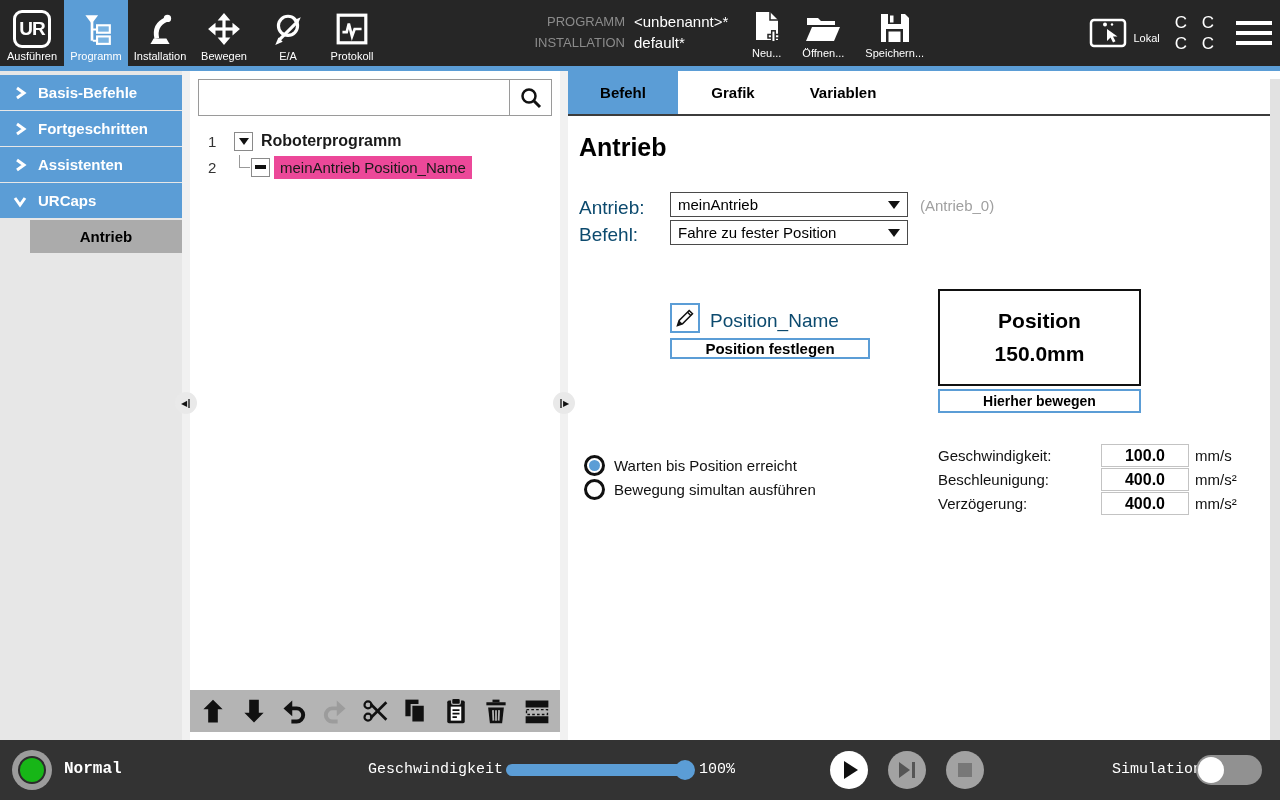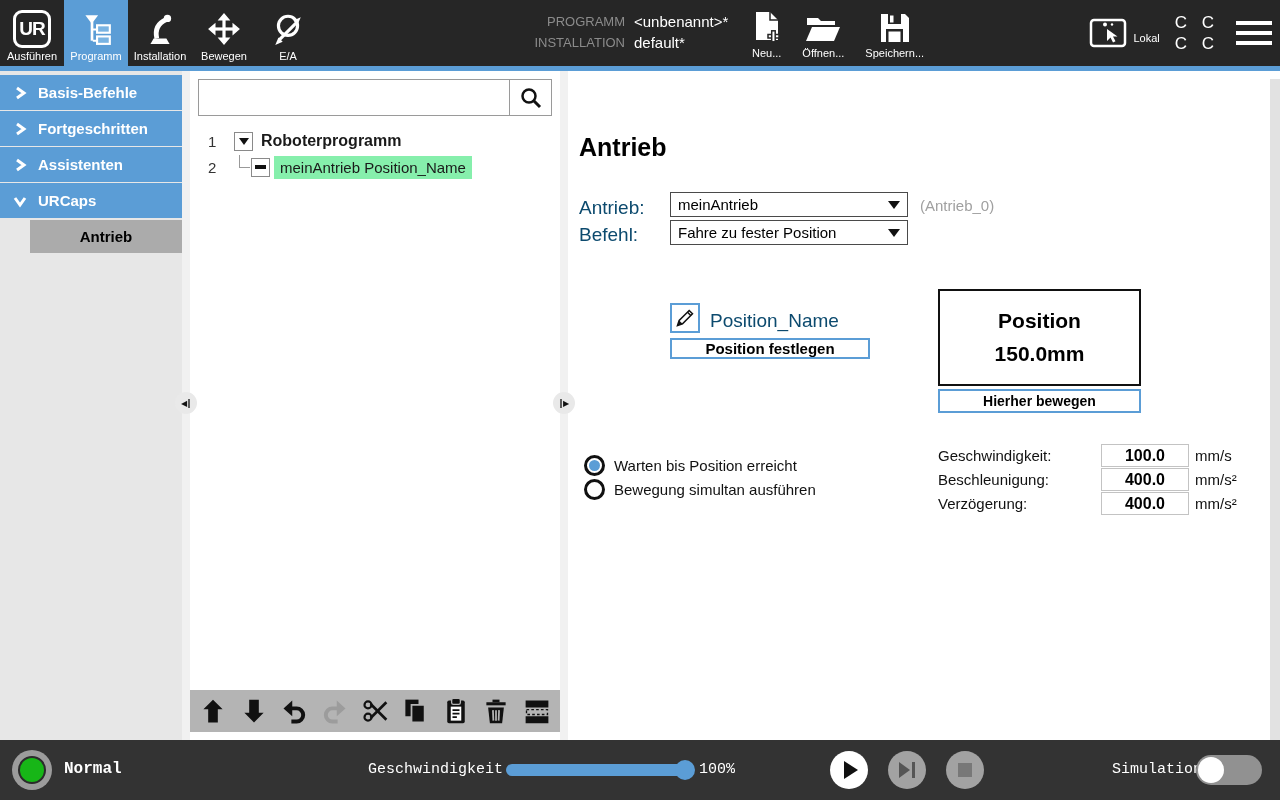--- a/index.html
+++ b/index.html
@@ -46,21 +46,21 @@
   .tree { margin-top:12px; padding-left:18px; font-size:15px; color:#1a1a1a; }
   .tree-row { display:flex; align-items:center; height:26px; cursor:pointer; }
   .ln { width:15px; color:#333; }
   .expander { width:19px; height:19px; border:1px solid #8a8a8a; background:#fff; display:flex; align-items:center; justify-content:center; margin-left:11px; cursor:pointer; }
   .caret-down { width:0; height:0; border-left:5px solid transparent; border-right:5px solid transparent; border-top:7px solid #111; }
   .elbow { width:11px; height:13px; border-left:1px solid #999; border-bottom:1px solid #999; margin-left:16px; margin-bottom:12px; }
   .node-icon { width:19px; height:19px; border:1px solid #8a8a8a; background:#fff; display:flex; align-items:center; justify-content:center; margin-left:1px; }
   .minus-bar { width:11px; height:4px; background:#111; }
   .row-label { margin-left:6px; }
   .row-label.bold { font-weight:bold; margin-left:8px; font-size:16px; }
-  .row-label.selected { background:#86efac; padding:3px 6px; margin-left:4px; }
+  .row-label.selected { background:#ec4899; padding:3px 6px; margin-left:4px; }
   .tree-toolbar { position:absolute; bottom:8px; left:0; right:0; height:42px; background:#b4b4b4; display:flex; align-items:center; justify-content:space-evenly; }
   .tt-btn { width:34px; height:34px; display:flex; align-items:center; justify-content:center; cursor:pointer; }
 
   
   .main-panel { flex:1; position:relative; background:#fff; }
   .tabbar { height:45px; display:flex; border-bottom:2px solid #3c3c3c; margin-right:10px; }
   .tab { width:110px; display:flex; align-items:center; justify-content:center; font-weight:bold; font-size:15px; color:#000; cursor:pointer; }
   .tab.active { background:#5b9dd6; }
   .main-scrollbar { position:absolute; right:0; top:8px; bottom:0; width:10px; background:#e2e2e2; cursor:pointer; }
   .page-title { position:absolute; left:11px; top:62px; font-size:25px; font-weight:bold; color:#000; }
@@ -152,20 +152,29 @@
         <div class="nav-icon">
           <svg width="34" height="34" viewBox="0 0 32 32">
               <circle cx="16" cy="13" r="9" fill="none" stroke="#fff" stroke-width="3"></circle>
               <line x1="8" y1="26" x2="24" y2="10" stroke="#fff" stroke-width="3"></line>
               <path d="M4 31 L11 28 L7 24 Z" fill="#fff"></path>
               <path d="M28 5 L21 8 L25 12 Z" fill="#fff"></path>
             </svg>
         </div>
         <span class="nav-label">E/A</span>
       </div>
+      <div class="nav-btn">
+        <div class="nav-icon">
+          <svg width="34" height="34" viewBox="0 0 32 32">
+              <rect x="3" y="3" width="26" height="26" fill="none" stroke="#fff" stroke-width="3"></rect>
+              <path d="M7 19 h4 l2 -8 l3 12 l2.5 -7 h6.5" fill="none" stroke="#fff" stroke-width="2.5"></path>
+            </svg>
+        </div>
+        <span class="nav-label">Protokoll</span>
+      </div>
     </nav>
 
     <div class="prog-info">
       <div class="pi-row">
         <span class="pi-label">PROGRAMM</span>
         <span class="pi-value">&lt;unbenannt&gt;*</span>
       </div>
       <div class="pi-row">
         <span class="pi-label">INSTALLATION</span>
         <span class="pi-value">default*</span>
@@ -360,20 +369,25 @@
             </svg>
         </div>
       </div>
     </section>
 
     <div class="splitter">
       <div class="split-handle">‖▶</div>
     </div>
 
     <section class="main-panel">
+      <div class="tabbar">
+        <div class="tab active">Befehl</div>
+        <div class="tab">Grafik</div>
+        <div class="tab">Variablen</div>
+      </div>
       <div class="main-scrollbar"></div>
 
       <h1 class="page-title">Antrieb</h1>
 
       <span class="frm-label" style="left:11px; top:126px;">Antrieb:</span>
       <div class="select-box" style="top:121px;">
         <span>meinAntrieb</span>
         <div class="sel-caret"></div>
       </div>
       <span class="hint">(Antrieb_0)</span>

